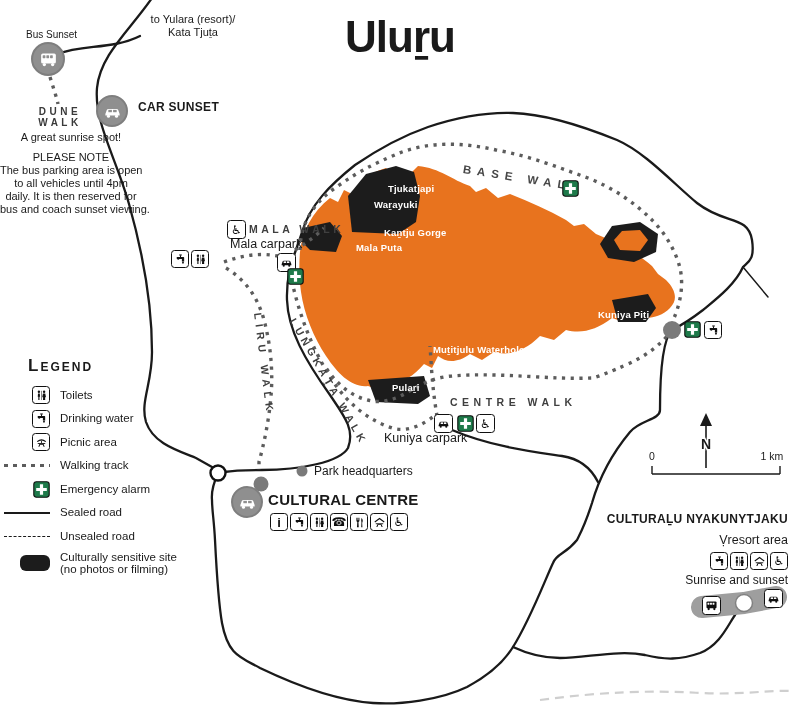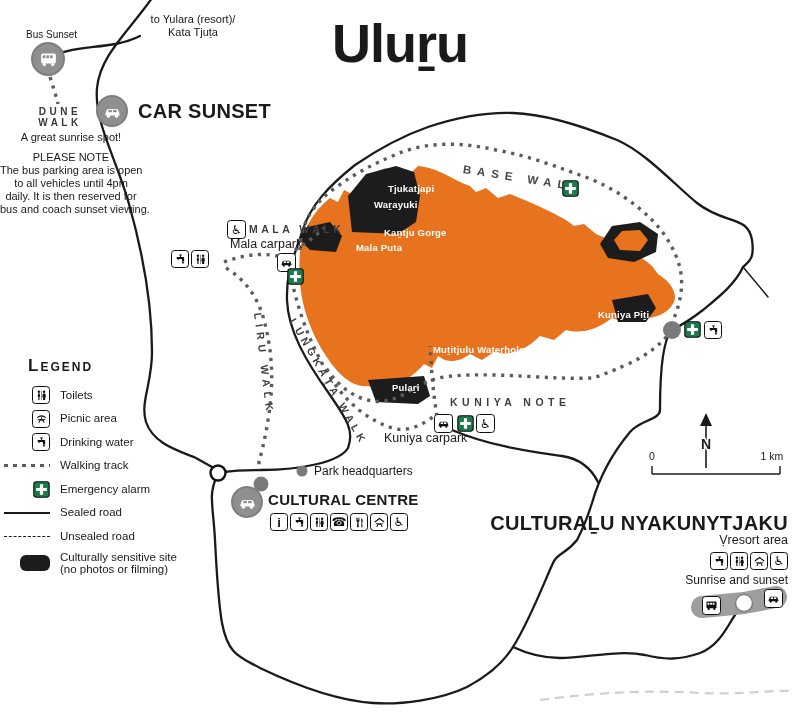--- a/index.html
+++ b/index.html
@@ -4,23 +4,23 @@
 <style>
   html,body{margin:0;padding:0;background:#fff;}
   #canvas{position:relative;width:792px;height:712px;background:#fff;overflow:hidden;
           font-family:"Liberation Sans","DejaVu Sans",sans-serif;color:#1a1a1a;}
   svg.map{position:absolute;left:0;top:0;}
   .lbl{position:absolute;white-space:nowrap;color:#1a1a1a;}
   .ctr{text-align:center;}
   .walk{font-weight:700;color:#3f3f3f;font-size:10.5px;letter-spacing:4px;}
   .site{font-weight:700;color:#fff;font-size:9.5px;letter-spacing:.2px;}
   .place{font-size:12.5px;}
-  .caps{font-weight:700;font-size:20px;letter-spacing:.3px;}
+  .caps{font-weight:700;font-size:12px;letter-spacing:.3px;}
   .small{font-size:11px;line-height:13px;}
-  .title{font-size:54px;font-weight:800;letter-spacing:-1px;}
+  .title{font-size:44px;font-weight:800;letter-spacing:-1px;}
   .spot{position:absolute;border-radius:50%;background:#8f8f8f;border:2px solid #7e7e7e;
         display:flex;align-items:center;justify-content:center;color:#fff;--icon-bg:#8f8f8f;box-sizing:border-box;}
   .spot svg{width:19px;height:19px;}
   .ibox{width:18px;height:18px;background:#fff;border:1.6px solid #101010;border-radius:3.5px;
         display:flex;align-items:center;justify-content:center;color:#101010;box-sizing:border-box;flex:none;}
   .ibox svg{width:13px;height:13px;}
   .ibox .g{font-size:12px;line-height:1;font-family:"DejaVu Sans",sans-serif;}
   .ibox .gi{font-size:13px;font-weight:900;line-height:1;}
   .abox{width:17px;height:17px;flex:none;}
   .abox svg{width:100%;height:100%;}
@@ -147,21 +147,21 @@
     <div>The bus parking area is open</div>
     <div>to all vehicles until 4pm</div>
     <div>daily. It is then reserved for</div>
     <div>bus and coach sunset viewing.</div>
   </div>
 
   <div class="lbl walk" style="left:464px;top:163px;letter-spacing:6px;font-size:11.5px;transform:rotate(9deg);transform-origin:left top;color:#474747;">BASE WALK</div>
   <div class="lbl walk" style="left:249px;top:223px;letter-spacing:3.5px;">MALA WALK</div>
   <div class="lbl walk" style="left:264px;top:312px;letter-spacing:5px;transform:rotate(83deg);transform-origin:left top;">LIRU WALK</div>
   <div class="lbl walk" style="left:298px;top:316px;letter-spacing:4px;transform:rotate(60deg);transform-origin:left top;">LUNGKAṮA WALK</div>
-  <div class="lbl walk" style="left:450px;top:396px;letter-spacing:4.5px;">KUNIYA NOTE</div>
+  <div class="lbl walk" style="left:450px;top:396px;letter-spacing:4.5px;">CENTRE WALK</div>
 
   <div class="lbl site" style="left:388px;top:183px;">Tjukatjapi</div>
   <div class="lbl site" style="left:374px;top:199px;">Waṟayuki</div>
   <div class="lbl site" style="left:384px;top:227px;">Kaṉtju Gorge</div>
   <div class="lbl site" style="left:356px;top:242px;">Mala Puta</div>
   <div class="lbl site" style="left:394px;top:344px;padding-left:39px;">Muṯitjulu Waterhole</div>
   <div class="lbl site" style="left:392px;top:382px;">Pulaṟi</div>
   <div class="lbl site" style="left:598px;top:309px;">Kuniya Piṯi</div>
 
   <div class="lbl place" style="left:230px;top:237px;">Mala carpark</div>
@@ -432,44 +432,44 @@
             </span>
           </span>
         </span>
       <span class="leg-label">Toilets</span>
       </div>
     <div class="leg-row">
       <span class="leg-sample">
           <span class="ibox">
             <span style="display: flex; align-items: center; justify-content: center;">
               <svg viewBox="0 0 16 16" fill="currentColor">
+                <rect x="6.4" y="1.8" width="3.2" height="1.3"></rect>
+                <rect x="7.4" y="2.8" width="1.2" height="2.2"></rect>
+                <path d="M3.5 5 h8.3 q.7 0 .7.7 v4.3 h-2.8 v-2.5 h-3 q-.9 1-2.1 .6 q-1.3-.5-1.3-1.6 q0-1.5 .2-1.5 z"></path>
+                <path d="M9.7 10.6 h2.8 l-.7 2.1 q-.7 1.3-1.6 0 z"></path>
+              </svg>
+            </span>
+          </span>
+        </span>
+      <span class="leg-label">Drinking water</span>
+      </div>
+    <div class="leg-row">
+      <span class="leg-sample">
+          <span class="ibox">
+            <span style="display: flex; align-items: center; justify-content: center;">
+              <svg viewBox="0 0 16 16" fill="currentColor">
                 <path d="M2.3 6.6 Q8 1.4 13.7 6.6 L12.8 7.5 Q8 3.4 3.2 7.5 Z"></path>
                 <rect x="7.5" y="5.8" width="1" height="2.8"></rect>
                 <rect x="3.4" y="8.6" width="9.2" height="1.1"></rect>
                 <path d="M5.4 9.7 L4.1 13.2 h1.3 l1-2.5 h3.2 l1 2.5 h1.3 L10.6 9.7 z"></path>
               </svg>
             </span>
           </span>
         </span>
       <span class="leg-label">Picnic area</span>
-      </div>
-    <div class="leg-row">
-      <span class="leg-sample">
-          <span class="ibox">
-            <span style="display: flex; align-items: center; justify-content: center;">
-              <svg viewBox="0 0 16 16" fill="currentColor">
-                <rect x="6.4" y="1.8" width="3.2" height="1.3"></rect>
-                <rect x="7.4" y="2.8" width="1.2" height="2.2"></rect>
-                <path d="M3.5 5 h8.3 q.7 0 .7.7 v4.3 h-2.8 v-2.5 h-3 q-.9 1-2.1 .6 q-1.3-.5-1.3-1.6 q0-1.5 .2-1.5 z"></path>
-                <path d="M9.7 10.6 h2.8 l-.7 2.1 q-.7 1.3-1.6 0 z"></path>
-              </svg>
-            </span>
-          </span>
-        </span>
-      <span class="leg-label">Drinking water</span>
       </div>
     <div class="leg-row">
       <span class="leg-sample">
           <span class="track-sample"></span>
         </span>
       <span class="leg-label">Walking track</span>
       </div>
     <div class="leg-row">
       <span class="leg-sample">
           <span class="abox">

